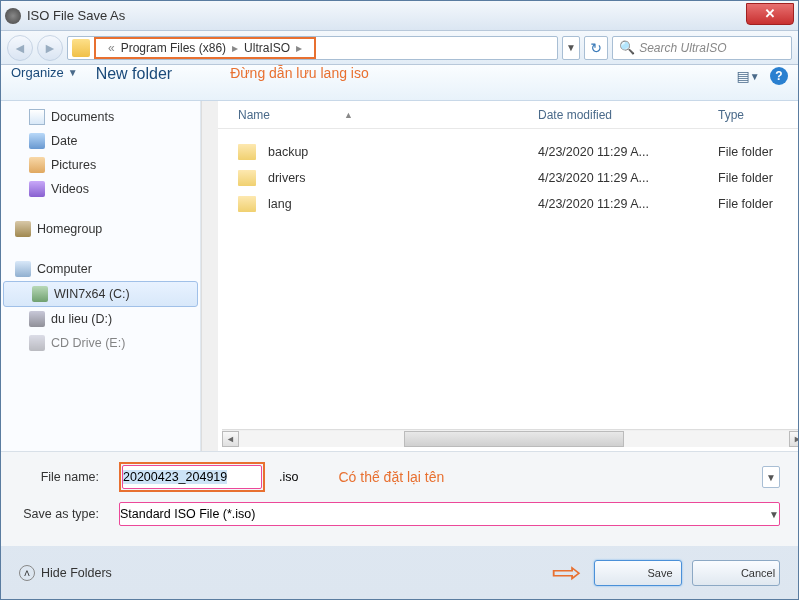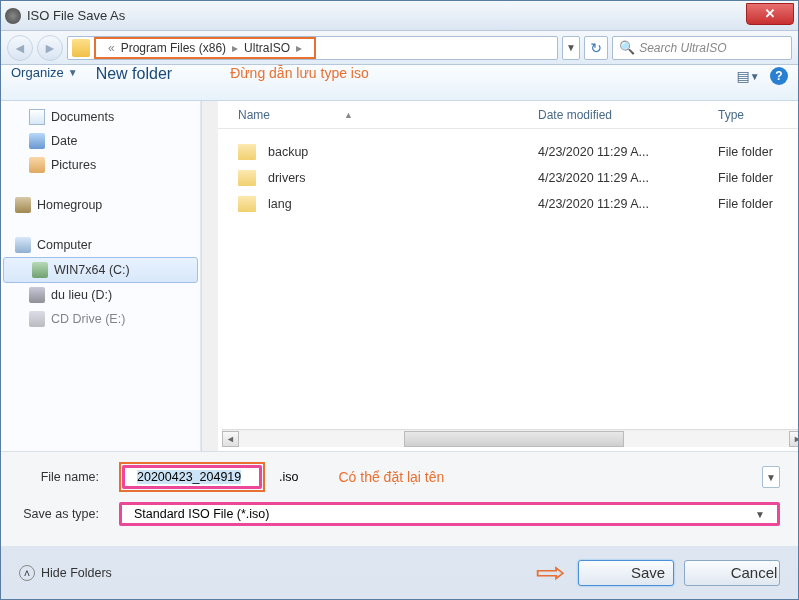--- a/index.html
+++ b/index.html
@@ -54,31 +54,31 @@
 .sort-arrow { font-size:9px; color:#888;}
 .flrow { height:26px; display:flex; align-items:center; font-size:12.5px; color:#333; padding-left:12px;}
 .ficon { width:18px; height:16px; background:linear-gradient(#fde8b0,#f0d070); border-radius:1px; margin-right:8px; display:inline-block;}
 .scrollbar-h { height:18px; background:#f0f0f0; border-top:1px solid #ddd; display:flex; align-items:center; margin:0 4px 4px 4px;}
 .sb-btn { width:17px; height:16px; background:linear-gradient(#f8f8f8,#e0e0e0); border:1px solid #bbb; display:flex; align-items:center; justify-content:center; font-size:9px; color:#666;}
 .sb-track { flex:1; height:16px; background:#f4f4f4; position:relative;}
 .sb-thumb { position:absolute; left:30%; width:40%; height:100%; background:linear-gradient(#e8e8e8,#d0d0d0); border:1px solid #bbb;}
 .bottom { padding:10px 18px; background:#f4f6f8; border-top:1px solid #d8e0e8;}
 .formrow { display:flex; align-items:center; margin-bottom:10px; gap:20px;}
 .formlabel { width:80px; text-align:right; font-size:12.5px; color:#333;}
-.forminput { flex:1; height:24px; background:#fff; border:3px solid #ec4899; font-size:12.5px; padding:0 12px; display:flex; align-items:center; border-radius:2px;}
+.forminput { flex:1; height:24px; background:#fff; border:1px solid #ec4899; font-size:12.5px; padding:0 0; display:flex; align-items:center; border-radius:2px;}
 .fname-box { border:2px solid #e87030; padding:1px;}
 .forminput.dd { justify-content:space-between;}
 .dd-arrow { font-size:10px; color:#555;}
 .annot2 { color:#e87030; font-size:14px; font-weight:500; margin-left:20px;}
 .footer { display:flex; align-items:center; padding:10px 18px; gap:10px;}
 .hide-folders { display:flex; align-items:center; gap:6px; font-size:12.5px; color:#333;}
 .hf-arrow { width:16px; height:16px; border:1px solid #888; border-radius:50%; display:flex; align-items:center; justify-content:center; font-size:11px;}
 .spacer { flex:1;}
 .point-arrow { font-size:28px; color:#e87030; margin-right:6px; transform:scaleX(1.3);}
-.btn { width:96px; height:26px; background:linear-gradient(#fafcff,#e0e8f0); border:1px solid #8ca8c4; border-radius:3px; font-size:15px; color:#333; display:flex; align-items:center; justify-content:center;padding-left:44px;}
+.btn { width:88px; height:26px; background:linear-gradient(#fafcff,#e0e8f0); border:1px solid #8ca8c4; border-radius:3px; font-size:11px; color:#333; display:flex; align-items:center; justify-content:center;padding-left:44px;}
 .btn.primary { border:1px solid #4a90d8; box-shadow:0 0 2px #6ab0f0;}
 .sidebar-scroll { width:17px; background:#f0f0f0; border-left:1px solid #ddd;}
 .sidebar-wrap { display:flex; flex:1;}
 </style>
 </head>
 <body>
 
 <div class="window">
   <div class="titlebar">
     <span class="titlebar-icon"></span>
@@ -108,21 +108,21 @@
       <span class="search-text">Search UltraISO</span>
     </div>
   </div>
 
   <div class="toolbar">
     <div class="org-btn">
       <span>Organize</span>
       <span class="org-arrow">▼</span>
     </div>
     <div class="newfolder">New folder</div>
-    <div class="annot-text">Đừng dẫn lưu type iso</div>
+    <div class="annot-text">Đừng dẫn lưu lang iso</div>
     <div class="view-icons">
       <div class="view-btn">▤<span class="org-arrow">▼</span></div>
       <div class="help-btn">?</div>
     </div>
   </div>
 
   <div class="body">
     <div class="sidebar-wrap">
     <div class="sidebar">
       <div class="tree">
@@ -130,20 +130,24 @@
               <span class="ticon doc"></span>
               <span>Documents</span>
             </div>
         <div class="tree-item">
               <span class="ticon music"></span>
               <span>Date</span>
             </div>
         <div class="tree-item">
               <span class="ticon pic"></span>
               <span>Pictures</span>
+            </div>
+        <div class="tree-item">
+              <span class="ticon vid"></span>
+              <span>Videos</span>
             </div>
         <div style="height:16px"></div>
         <div class="tree-item group">
               <span class="ticon home"></span>
               <span>Homegroup</span>
             </div>
         <div style="height:16px"></div>
         <div class="tree-item group">
               <span class="ticon comp"></span>
               <span>Computer</span>

